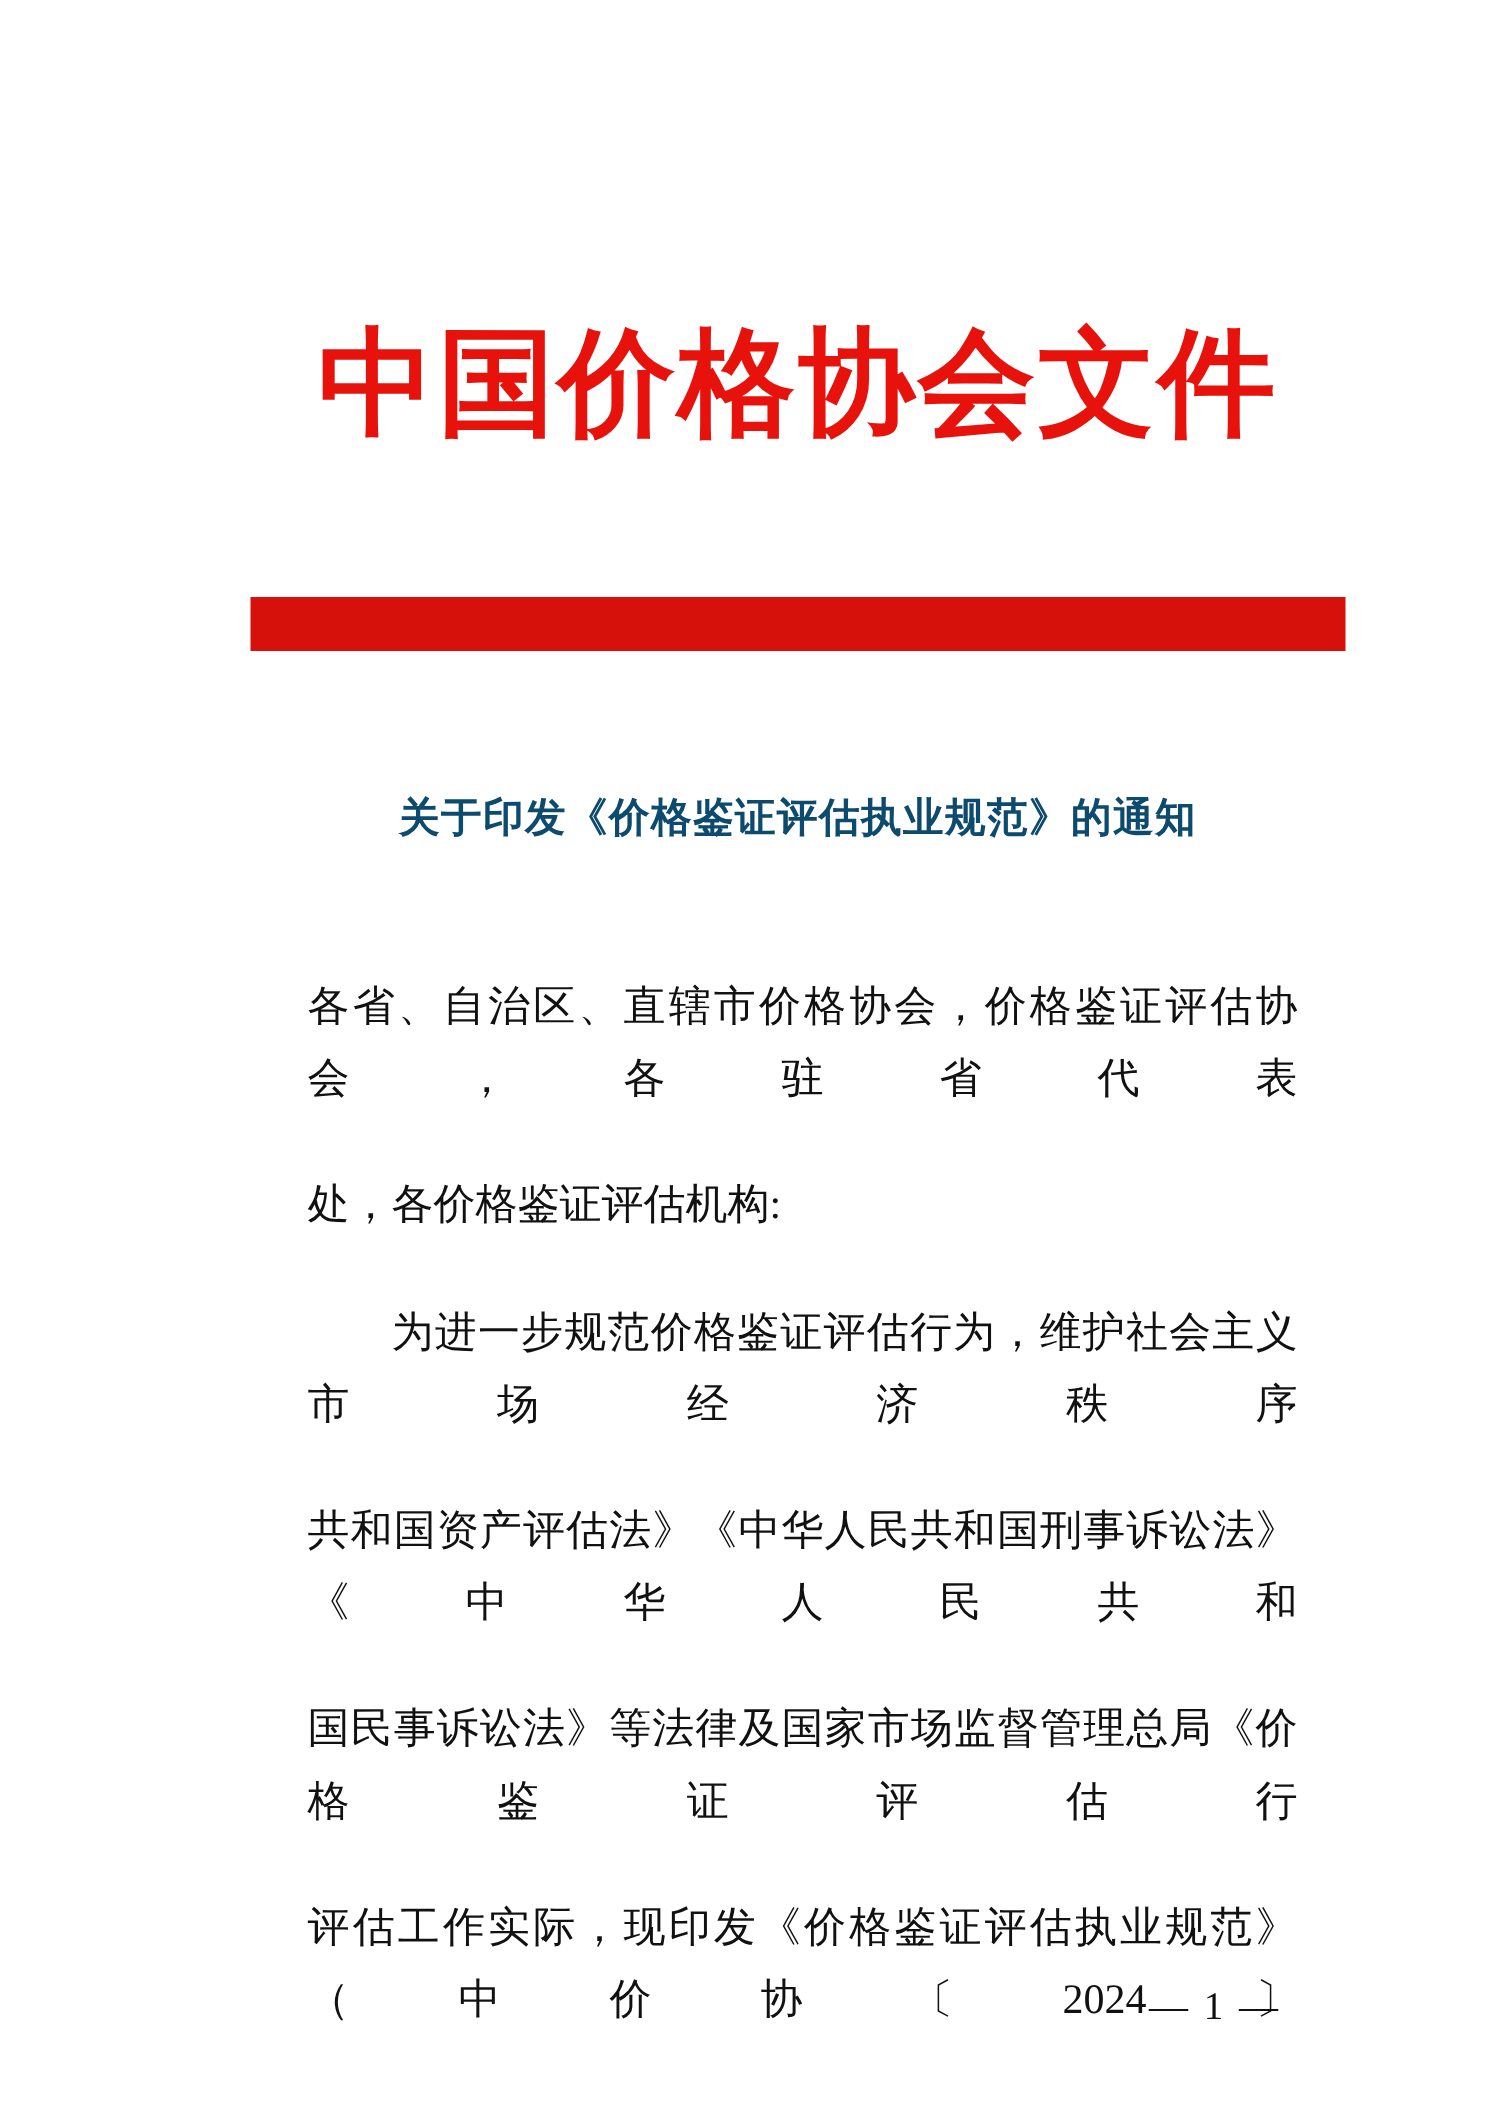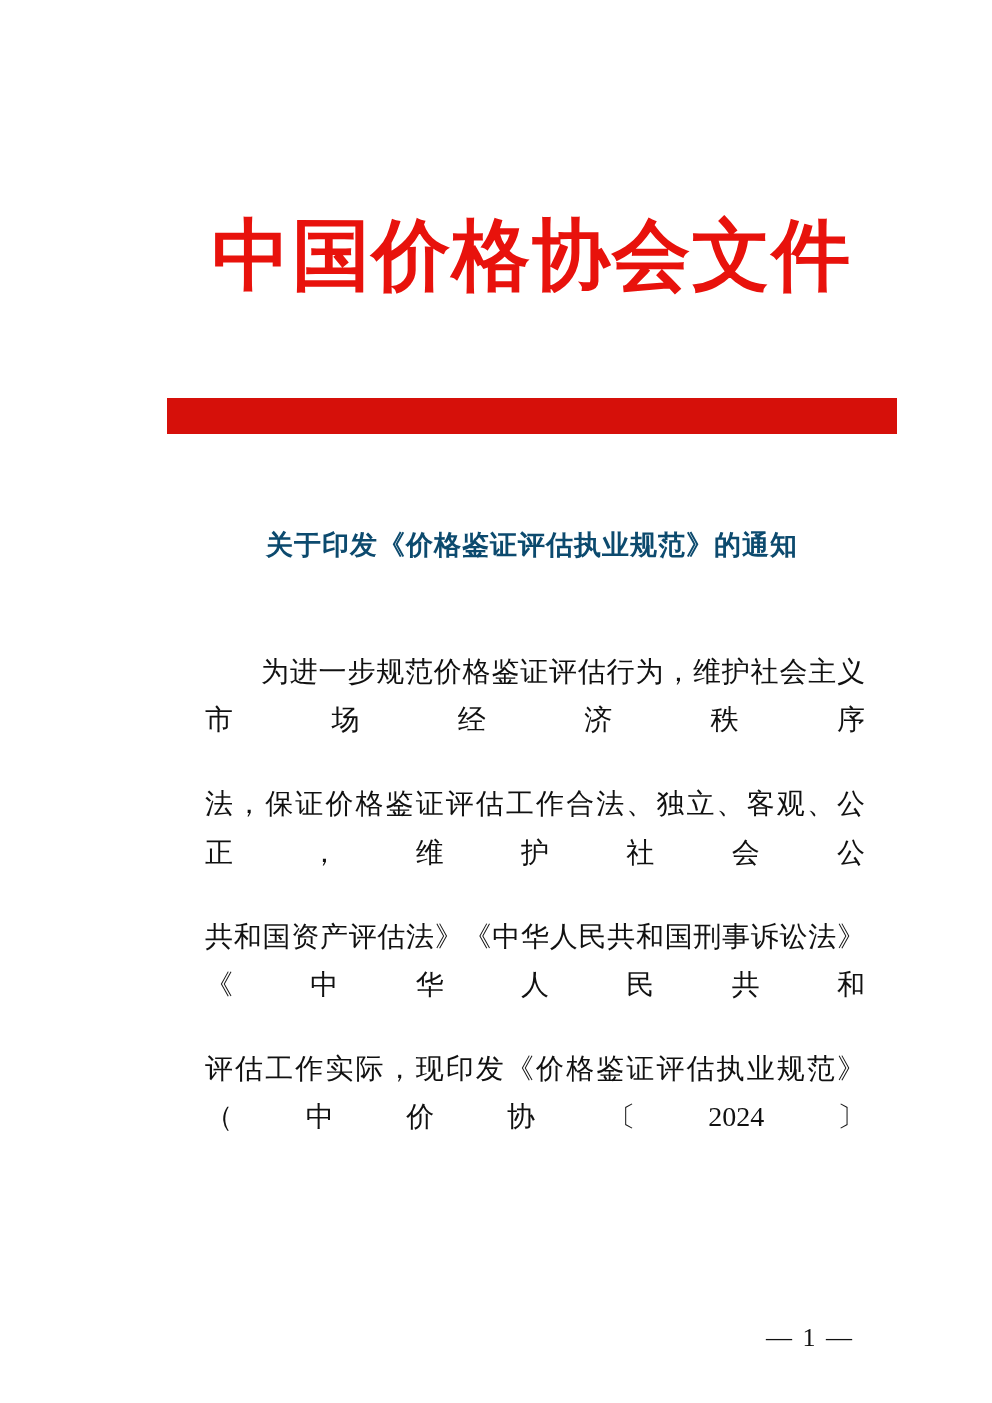--- a/index.html
+++ b/index.html
@@ -105,22 +105,24 @@
 <div class="page">
 
   <div class="header-title">中国价格协会文件</div>
 
 
   <div class="red-rule"></div>
 
   <h1 class="notice-title">关于印发《价格鉴证评估执业规范》的通知</h1>
 
   <div class="doc-body">
+    <div class="ln just">各省、自治区、直辖市价格协会，价格鉴证评估协会，各驻省代表</div>
+    <div class="ln">处，各价格鉴证评估机构:</div>
     <div class="ln just indent">为进一步规范价格鉴证评估行为，维护社会主义市场经济秩序</div>
-    <div class="ln just">法，保证价格鉴证评估工作合法、独立、客观、公正，维护社会公</div>
     <div class="ln just">共和国资产评估法》《中华人民共和国刑事诉讼法》《中华人民共和</div>
+    <div class="ln just">国民事诉讼法》等法律及国家市场监督管理总局《价格鉴证评估行</div>
     <div class="ln just">评估工作实际，现印发《价格鉴证评估执业规范》（中价协〔2024〕</div>
 
   </div>
 
   <div class="page-number">— 1 —</div>
 
 </div>
 
 </body></html>

